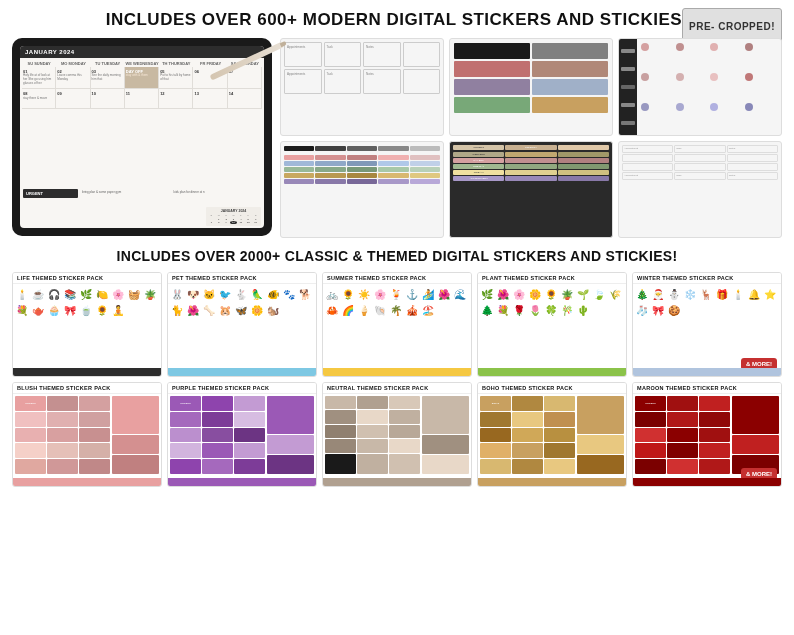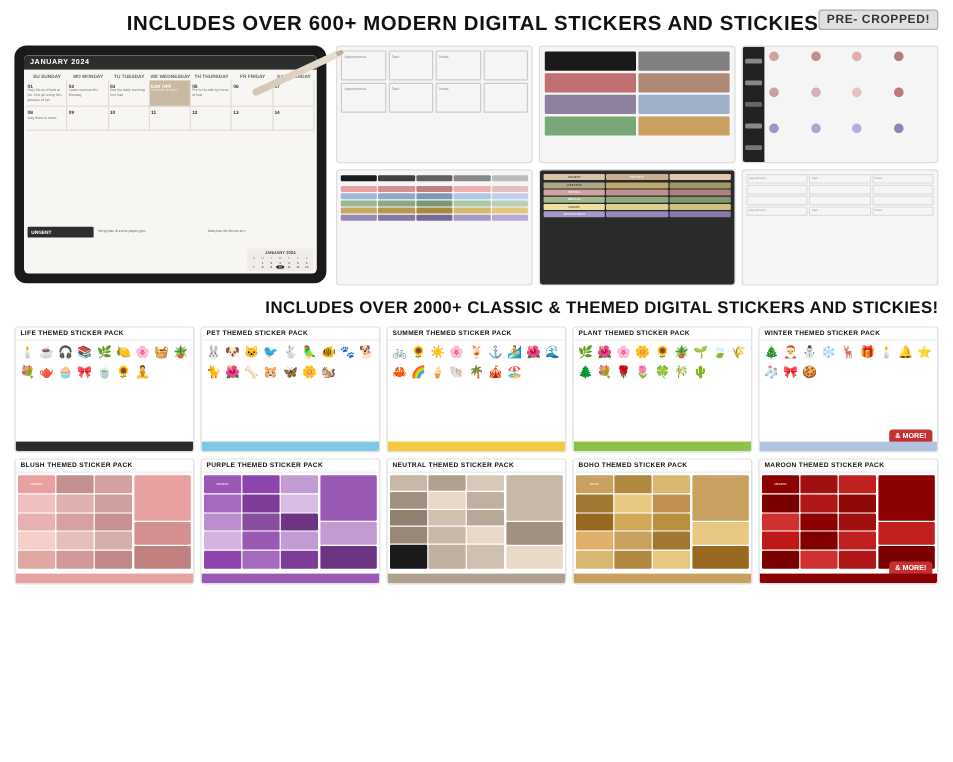--- a/index.html
+++ b/index.html
@@ -34,21 +34,21 @@
     .pre-cropped-badge {
       position: absolute;
       right: 0;
       top: -2px;
       background: #e0e0e0;
       border: 1.5px solid #aaa;
       border-radius: 3px;
       font-size: 10px;
       font-weight: 700;
       color: #333;
-      padding: 2px 6px;
+      padding: 12px 6px;
       letter-spacing: 0.5px;
     }
 
     
     .top-preview {
       display: flex;
       gap: 8px;
       height: 200px;
       margin-bottom: 10px;
     }
@@ -138,21 +138,21 @@
       border-radius: 3px;
       overflow: hidden;
       position: relative;
     }
     .preview-panel-dark {
       background: #2a2a2a;
     }
 
     
     .mid-headline {
-      text-align: right;
+      text-align: center;
       font-size: 14px;
       font-weight: 800;
       color: #111;
       letter-spacing: 0.3px;
       margin-bottom: 8px;
     }
 
     
     .sticker-packs-grid {
       display: grid;

